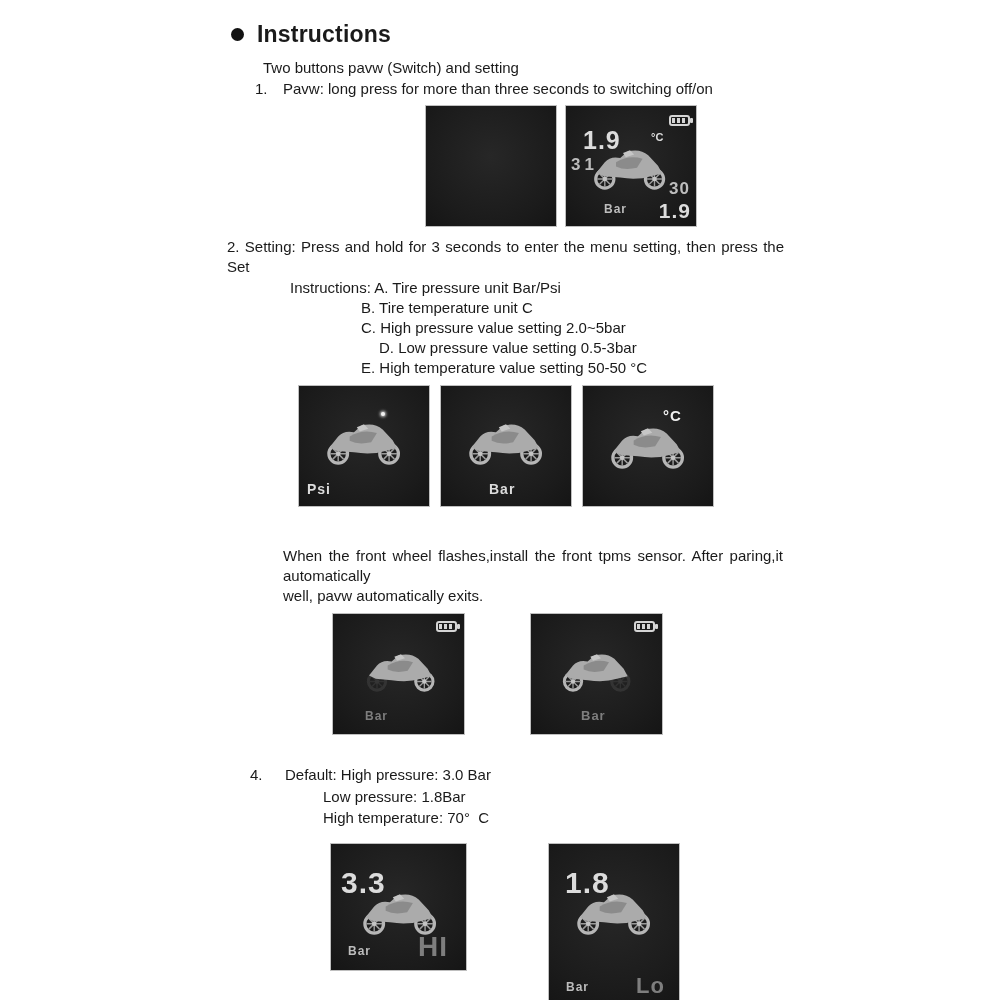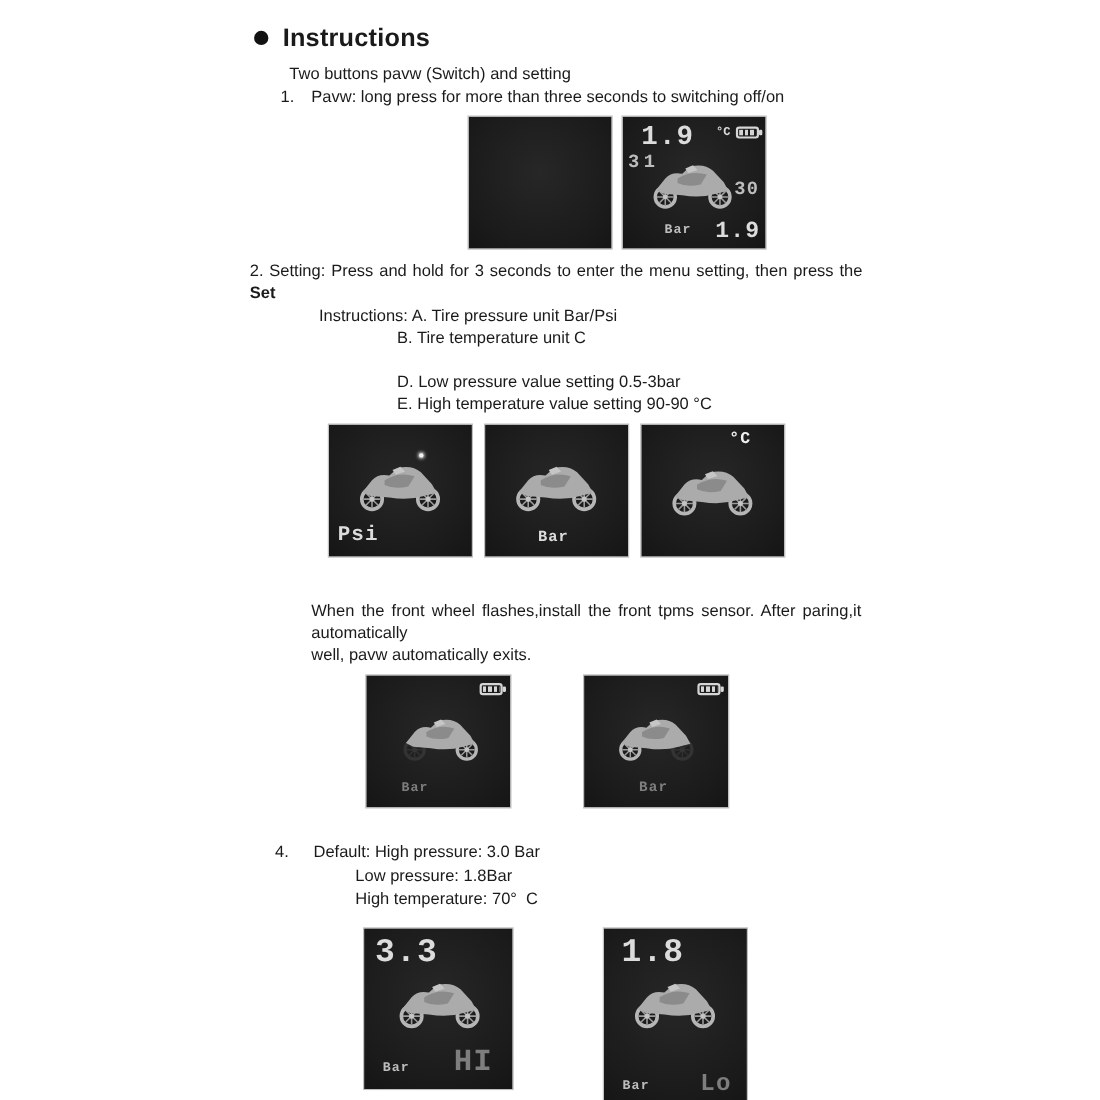--- a/index.html
+++ b/index.html
@@ -1,30 +1,30 @@
 <!DOCTYPE html>
 <html><head>
 <meta charset="utf-8">
 <style>
   html,body{margin:0;padding:0;background:#ffffff;}
   .page{position:relative;width:1000px;height:1000px;background:#fff;
         font-family:"Liberation Sans",sans-serif;color:#1a1a1a;overflow:hidden;}
   .t{position:absolute;font-size:15px;line-height:20px;white-space:nowrap;}
   .just{white-space:normal;text-align:justify;text-align-last:justify;}
-  .b{font-weight:bold;}
+  .b{font-weight:normal;}
   .heading{position:absolute;top:21px;left:257px;font-size:23px;font-weight:bold;
            letter-spacing:.2px;white-space:nowrap;}
   .bullet{position:absolute;top:28px;left:231px;width:13px;height:13px;border-radius:50%;background:#121212;}
   .num{display:inline-block;}
   
   .screen{position:absolute;background:radial-gradient(circle at 50% 42%, #272727 0%, #1b1b1b 70%, #151515 100%);
           border:1px solid #bfbfbf;box-sizing:border-box;}
   .screen > *{position:absolute;}
-  .seg{font-family:Liberation Mono, monospace;font-weight:bold;color:#dcdcdc;
-       letter-spacing:1px;line-height:1;white-space:nowrap;}
+  .seg{font-family:Liberation Sans, sans-serif;font-weight:bold;color:#dcdcdc;
+       letter-spacing:1px;line-height:1;white-space:nowrap;margin-top:16px;}
   .seg.mid{color:#bdbdbd;}
   .seg.dim{color:#7e7e7e;}
   .moto{position:absolute;}
   .battery{position:absolute;width:21px;height:11px;border:2px solid #d5d5d5;border-radius:3px;box-sizing:border-box;}
   .battery::after{content:"";position:absolute;right:-5px;top:1px;width:3px;height:5px;background:#d5d5d5;border-radius:1px;}
   .battery i{position:absolute;left:1px;top:1px;right:1px;bottom:1px;
              background:repeating-linear-gradient(90deg,#d5d5d5 0 3px,transparent 3px 5px);}
   .glare{width:4px;height:4px;border-radius:50%;background:#f2f2f2;box-shadow:0 0 3px 1px #cfcfcf;}
 </style>
 </head>
@@ -81,29 +81,30 @@
   <div class="t just" style="left:227px;top:237px;width:557px">
     <span class="num">2.</span>
     <span>Setting: Press and hold for 3 seconds to enter the menu setting, then press the</span>
     <span class="b">Set</span>
   </div>
   <div class="t" style="left:290px;top:278px">
     <span>Instructions:</span>
     <span>A. Tire pressure unit Bar/Psi</span>
   </div>
   <div class="t" style="left:361px;top:298px">B. Tire temperature unit C</div>
-  <div class="t" style="left:361px;top:338px">D. Low pressure value setting 0.5-3bar</div>
-  <div class="t" style="left:361px;top:358px">E. High temperature value setting 90-90 °C</div>
+  <div class="t" style="left:361px;top:318px">C. High pressure value setting 2.0~5bar</div>
+  <div class="t" style="left:379px;top:338px">D. Low pressure value setting 0.5-3bar</div>
+  <div class="t" style="left:361px;top:358px">E. High temperature value setting 50-50 °C</div>
 
   <div class="screen" style="left:298px;top:385px;width:132px;height:122px">
     <span class="glare" style="left:82px;top:26px"></span>
     <svg class="moto" viewBox="0 0 120 64" style="left:22px;top:34px;width:86px;height:46px">
         <use href="#moto-sym"></use>
       </svg>
-    <span class="seg" style="left:8px;bottom:10px;font-size:19px">Psi</span>
+    <span class="seg" style="left:8px;bottom:10px;font-size:14px">Psi</span>
   </div>
 
   <div class="screen" style="left:440px;top:385px;width:132px;height:122px">
     <svg class="moto" viewBox="0 0 120 64" style="left:22px;top:34px;width:86px;height:46px">
         <use href="#moto-sym"></use>
       </svg>
     <span class="seg" style="left:48px;bottom:10px;font-size:14px">Bar</span>
   </div>
 
   <div class="screen" style="left:582px;top:385px;width:132px;height:122px">
@@ -135,21 +136,21 @@
       </svg>
     <span class="seg dim" style="left:50px;bottom:12px;font-size:13px">Bar</span>
   </div>
 
   <div class="t" style="left:250px;top:765px">
     <span class="num" style="width:35px">4.</span><span>Default: High pressure: 3.0 Bar</span>
   </div>
   <div class="t" style="left:323px;top:787px">Low pressure: 1.8Bar</div>
   <div class="t" style="left:323px;top:808px">High temperature: 70°&nbsp; C</div>
 
-  <div class="screen" style="left:330px;top:843px;width:137px;height:148px">
+  <div class="screen" style="left:330px;top:843px;width:137px;height:128px">
     <span class="seg" style="left:10px;top:8px;font-size:30px">3.3</span>
     <svg class="moto" viewBox="0 0 120 64" style="left:26px;top:46px;width:86px;height:46px">
         <use href="#moto-sym"></use>
       </svg>
     <span class="seg mid" style="left:17px;bottom:13px;font-size:12px">Bar</span>
     <span class="seg dim" style="right:18px;bottom:9px;font-size:28px">HI</span>
   </div>
 
   <div class="screen" style="left:548px;top:843px;width:132px;height:164px">
     <span class="seg" style="left:16px;top:8px;font-size:30px">1.8</span>

